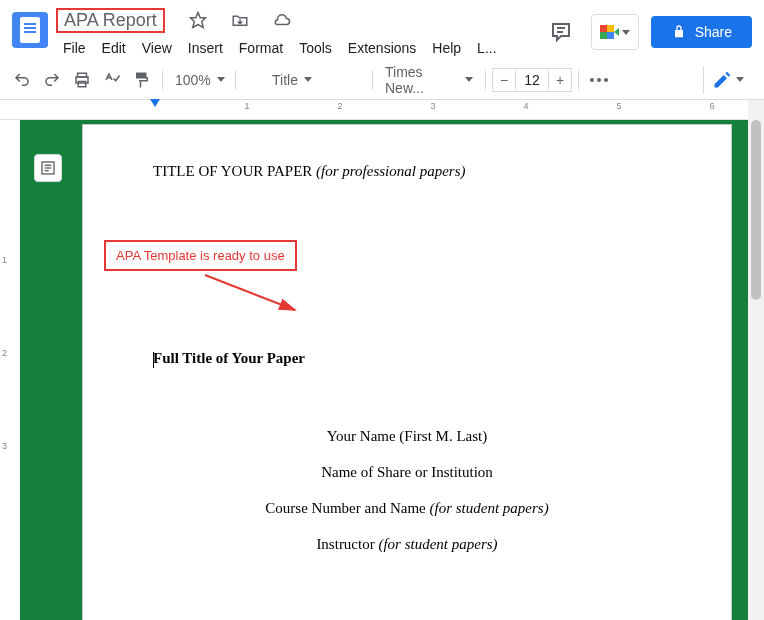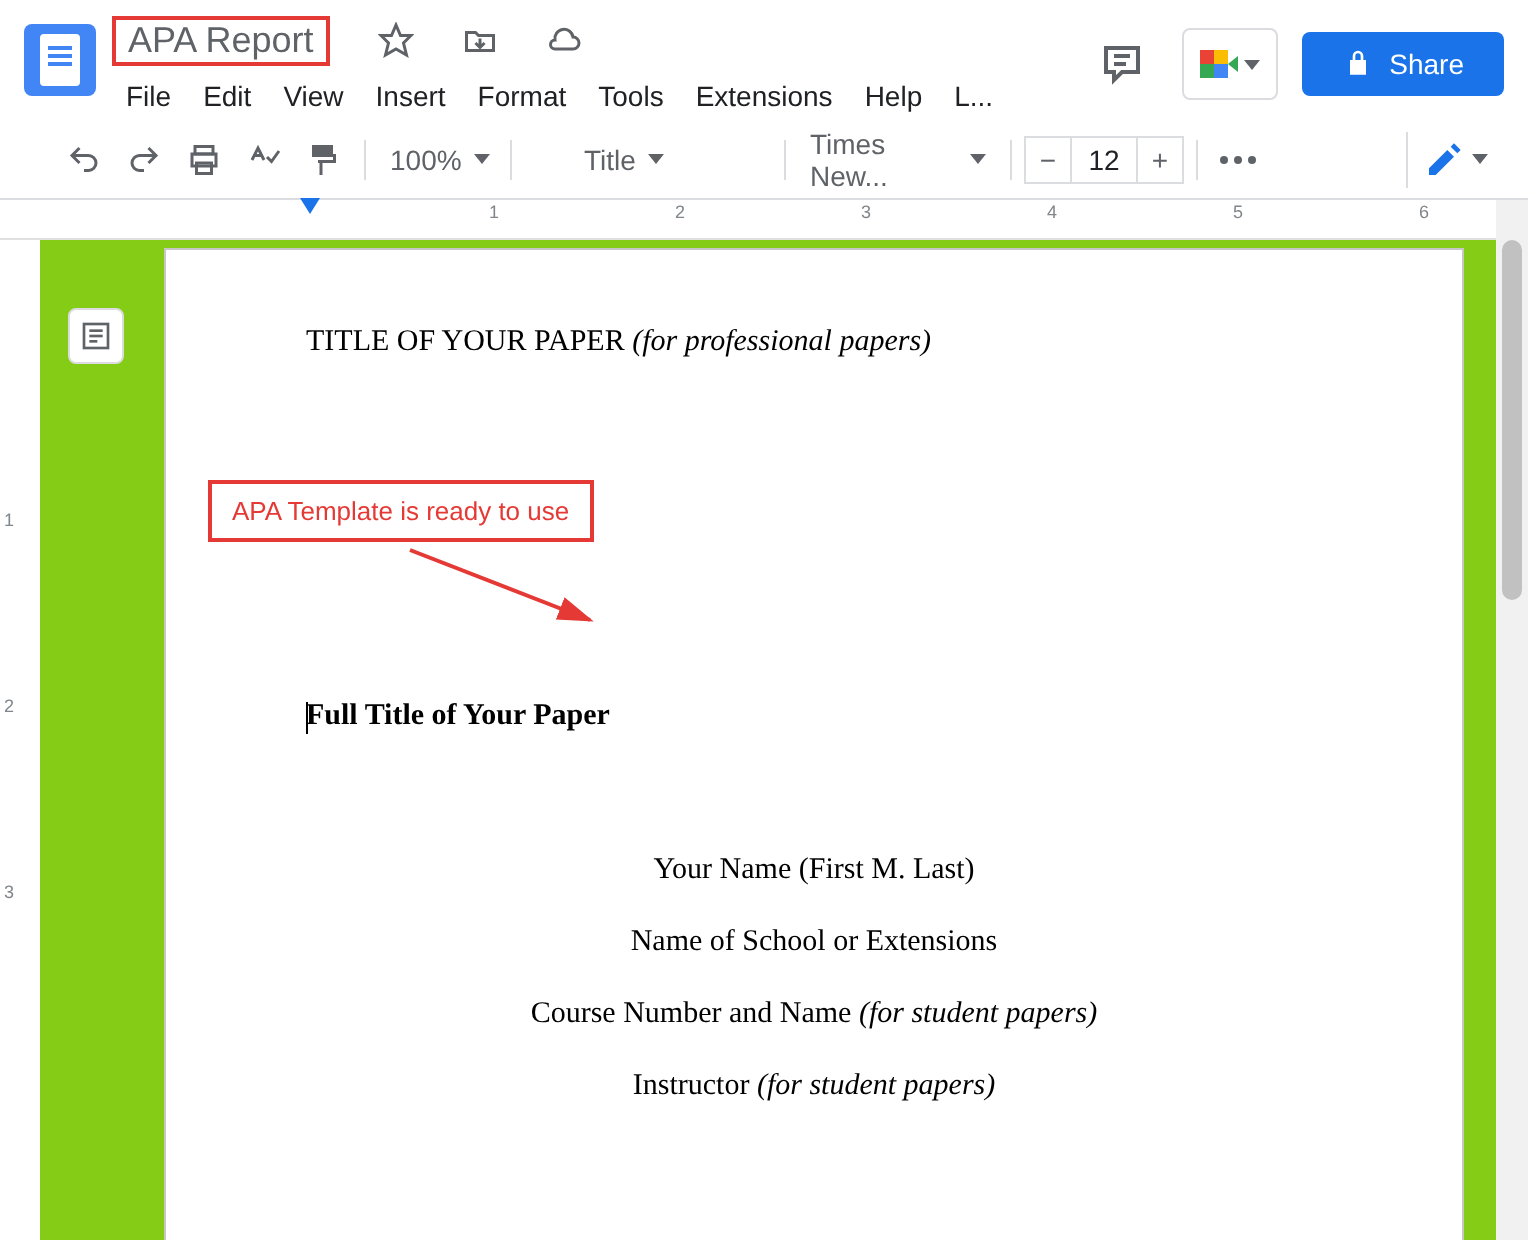--- a/index.html
+++ b/index.html
@@ -18,41 +18,41 @@
   .menu-row { display: flex; gap: 2px; margin-top: 4px; }
   .menu-item { padding: 4px 7px; font-size: 14px; color: #202124; cursor: pointer; border-radius: 4px; }
   
   .header-right { display: flex; align-items: center; gap: 12px; margin-top: 6px; }
   .comment-btn { width: 36px; height: 36px; display: flex; align-items: center; justify-content: center; cursor: pointer; }
   .meet-btn { width: 48px; height: 36px; border: 1px solid #dadce0; border-radius: 4px; display: flex; align-items: center; justify-content: center; cursor: pointer; gap: 2px; }
   .meet-icon { width: 20px; height: 14px; position: relative; }
   .meet-sq { position: absolute; width: 7px; height: 7px; }
   .share-btn { background: #1a73e8; color: #fff; padding: 8px 20px; border-radius: 4px; font-size: 14px; font-weight: 500; display: flex; align-items: center; gap: 8px; cursor: pointer; }
   
-  .toolbar { display: flex; align-items: center; padding: 4px 28px; border-bottom: 1px solid #dadce0; height: 40px; gap: 2px; position: relative; }
+  .toolbar { display: flex; align-items: center; padding: 4px 8px; border-bottom: 1px solid #dadce0; height: 40px; gap: 2px; position: relative; }
   .tool-btn { width: 28px; height: 28px; display: flex; align-items: center; justify-content: center; cursor: pointer; border-radius: 4px; color: #5f6368; }
   .tool-sep { width: 1px; height: 20px; background: #dadce0; margin: 0 4px; }
   .tool-dropdown { display: flex; align-items: center; padding: 0 6px; height: 28px; font-size: 14px; color: #5f6368; cursor: pointer; gap: 6px; }
   .tool-dropdown.zoom { width: 60px; }
   .tool-dropdown.style { width: 100px; margin-left: 24px; }
   .tool-dropdown.font { width: 100px; }
   .font-size-group { display: flex; align-items: center; border: none; }
   .fs-btn { width: 24px; height: 24px; border: 1px solid #dadce0; display: flex; align-items: center; justify-content: center; cursor: pointer; font-size: 14px; color: #5f6368; }
   .fs-input { width: 32px; height: 24px; border: 1px solid #dadce0; text-align: center; font-size: 14px; color: #202124; border-left: none; border-right: none; }
   .edit-mode { position: absolute; right: 12px; display: flex; align-items: center; gap: 4px; padding: 4px 8px; cursor: pointer; border-left: 1px solid #dadce0;}
   .edit-pencil { color: #1a73e8; }
   
   .ruler-area { position: relative; height: 20px; background: #fff; border-bottom: 1px solid #e0e0e0; }
   .ruler-v-container { position: absolute; left: 0; top: 120px; width: 20px; bottom: 0; background: #fff; }
   .ruler-h { position: absolute; left: 82px; right: 16px; height: 16px; font-size: 9px; color: #80868b; }
   .ruler-h-inner { position: relative; height: 100%; }
   .ruler-num { position: absolute; top: 1px; transform: translateX(-50%); }
   .ruler-margin-marker { position:absolute; top:-1px; width:0; height:0; border-left:5px solid transparent; border-right:5px solid transparent; border-top:8px solid #1a73e8;}
   
-  .canvas { position: absolute; left: 20px; right: 16px; top: 120px; bottom: 0; background: #84cc16; overflow: hidden; }
+  .canvas { position: absolute; left: 20px; right: 16px; top: 120px; bottom: 0; background: #15803d; overflow: hidden; }
   .outline-btn { position: absolute; left: 14px; top: 34px; width: 28px; height: 28px; border: 1px solid #dadce0; border-radius: 4px; display: flex; align-items: center; justify-content: center; cursor: pointer; background: #fff; color: #5f6368;}
   .page { position: absolute; left: 62px; top: 4px; width: 650px; background: #fff; border: 1px solid #c7c7c7; min-height: 800px; padding: 38px 70px; font-family: 'Times New Roman', serif; color: #000; }
   .running-head { font-size: 15px; }
   .running-head .italic { font-style: italic; }
   .paper-title { text-align: left; font-weight: bold; font-size: 15px; margin-top: 170px; position:relative;}
   .cursor-caret { display:inline-block; width:1px; height:16px; background:#000; vertical-align:middle; margin-right:-1px;}
   .paper-body { text-align: center; font-size: 15px; margin-top: 50px; line-height: 2.4; }
   .paper-body .italic { font-style: italic; }
   
   .annotation { position: absolute; border: 2px solid #e53935; color: #e53935; font-size: 13px; padding: 6px 10px; background: transparent; z-index: 10; }
@@ -228,21 +228,21 @@
         <line x1="7" y1="16" x2="13" y2="16"></line>
       </svg>
   </div>
   <div class="page">
     <div class="running-head">
       <span>TITLE OF YOUR PAPER </span><span class="italic">(for professional papers)</span>
     </div>
     <div class="paper-title"><span class="cursor-caret"></span><span>Full Title of Your Paper</span></div>
     <div class="paper-body">
       <div>Your Name (First M. Last)</div>
-      <div>Name of School or Extensions</div>
+      <div>Name of Share or Institution</div>
       <div><span>Course Number and Name </span><span class="italic">(for student papers)</span></div>
       <div><span>Instructor </span><span class="italic">(for student papers)</span></div>
     </div>
   </div>
 </div>
 
 <div class="annotation annotation-box">
   <span>APA Template is ready to use</span>
 </div>
 <svg class="arrow-svg" width="120" height="60">

